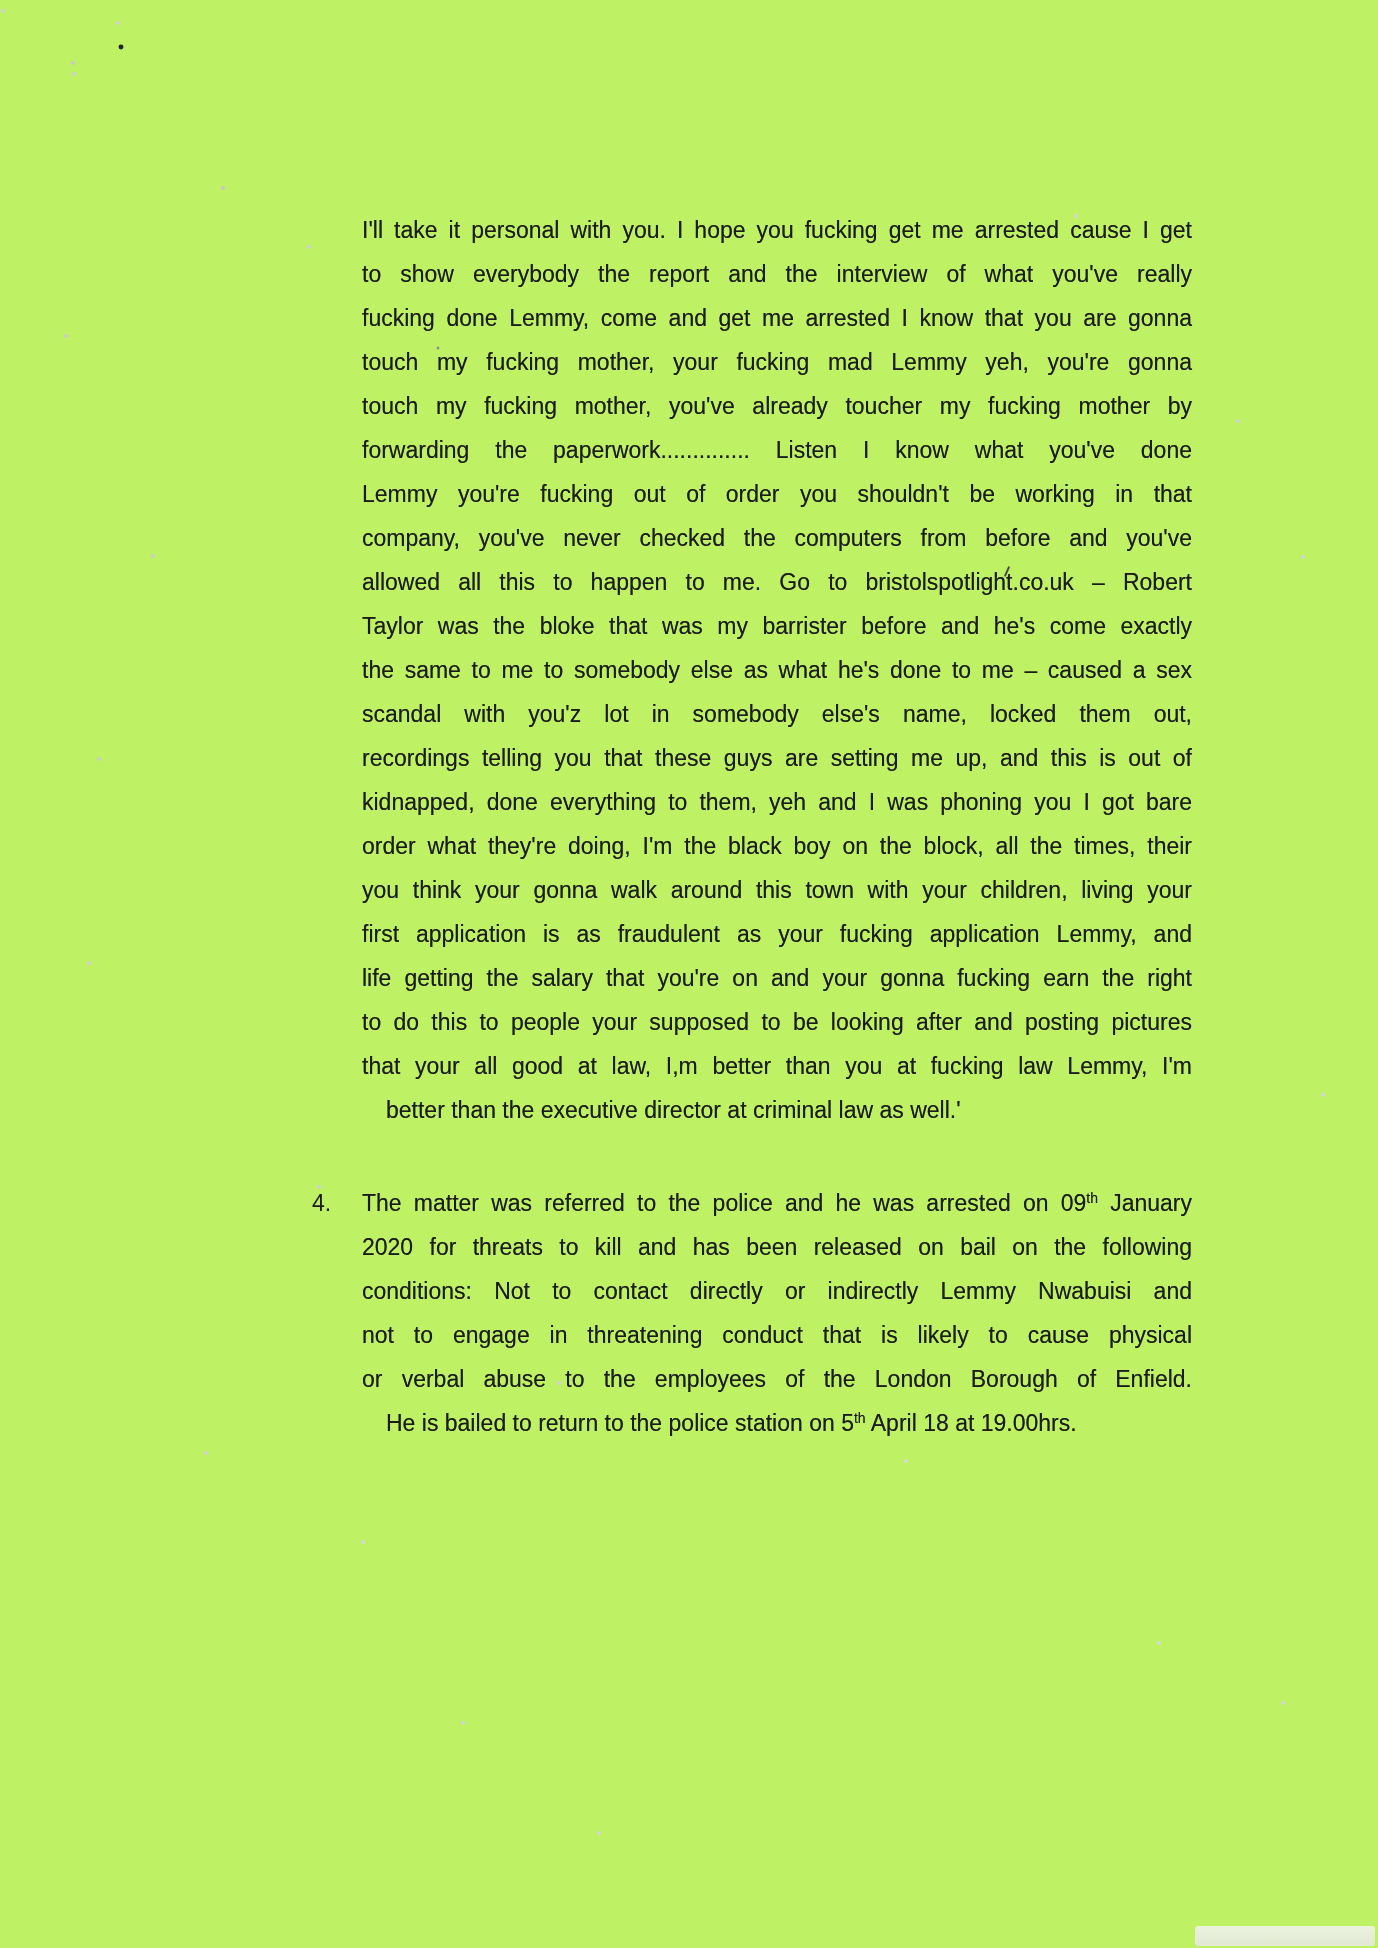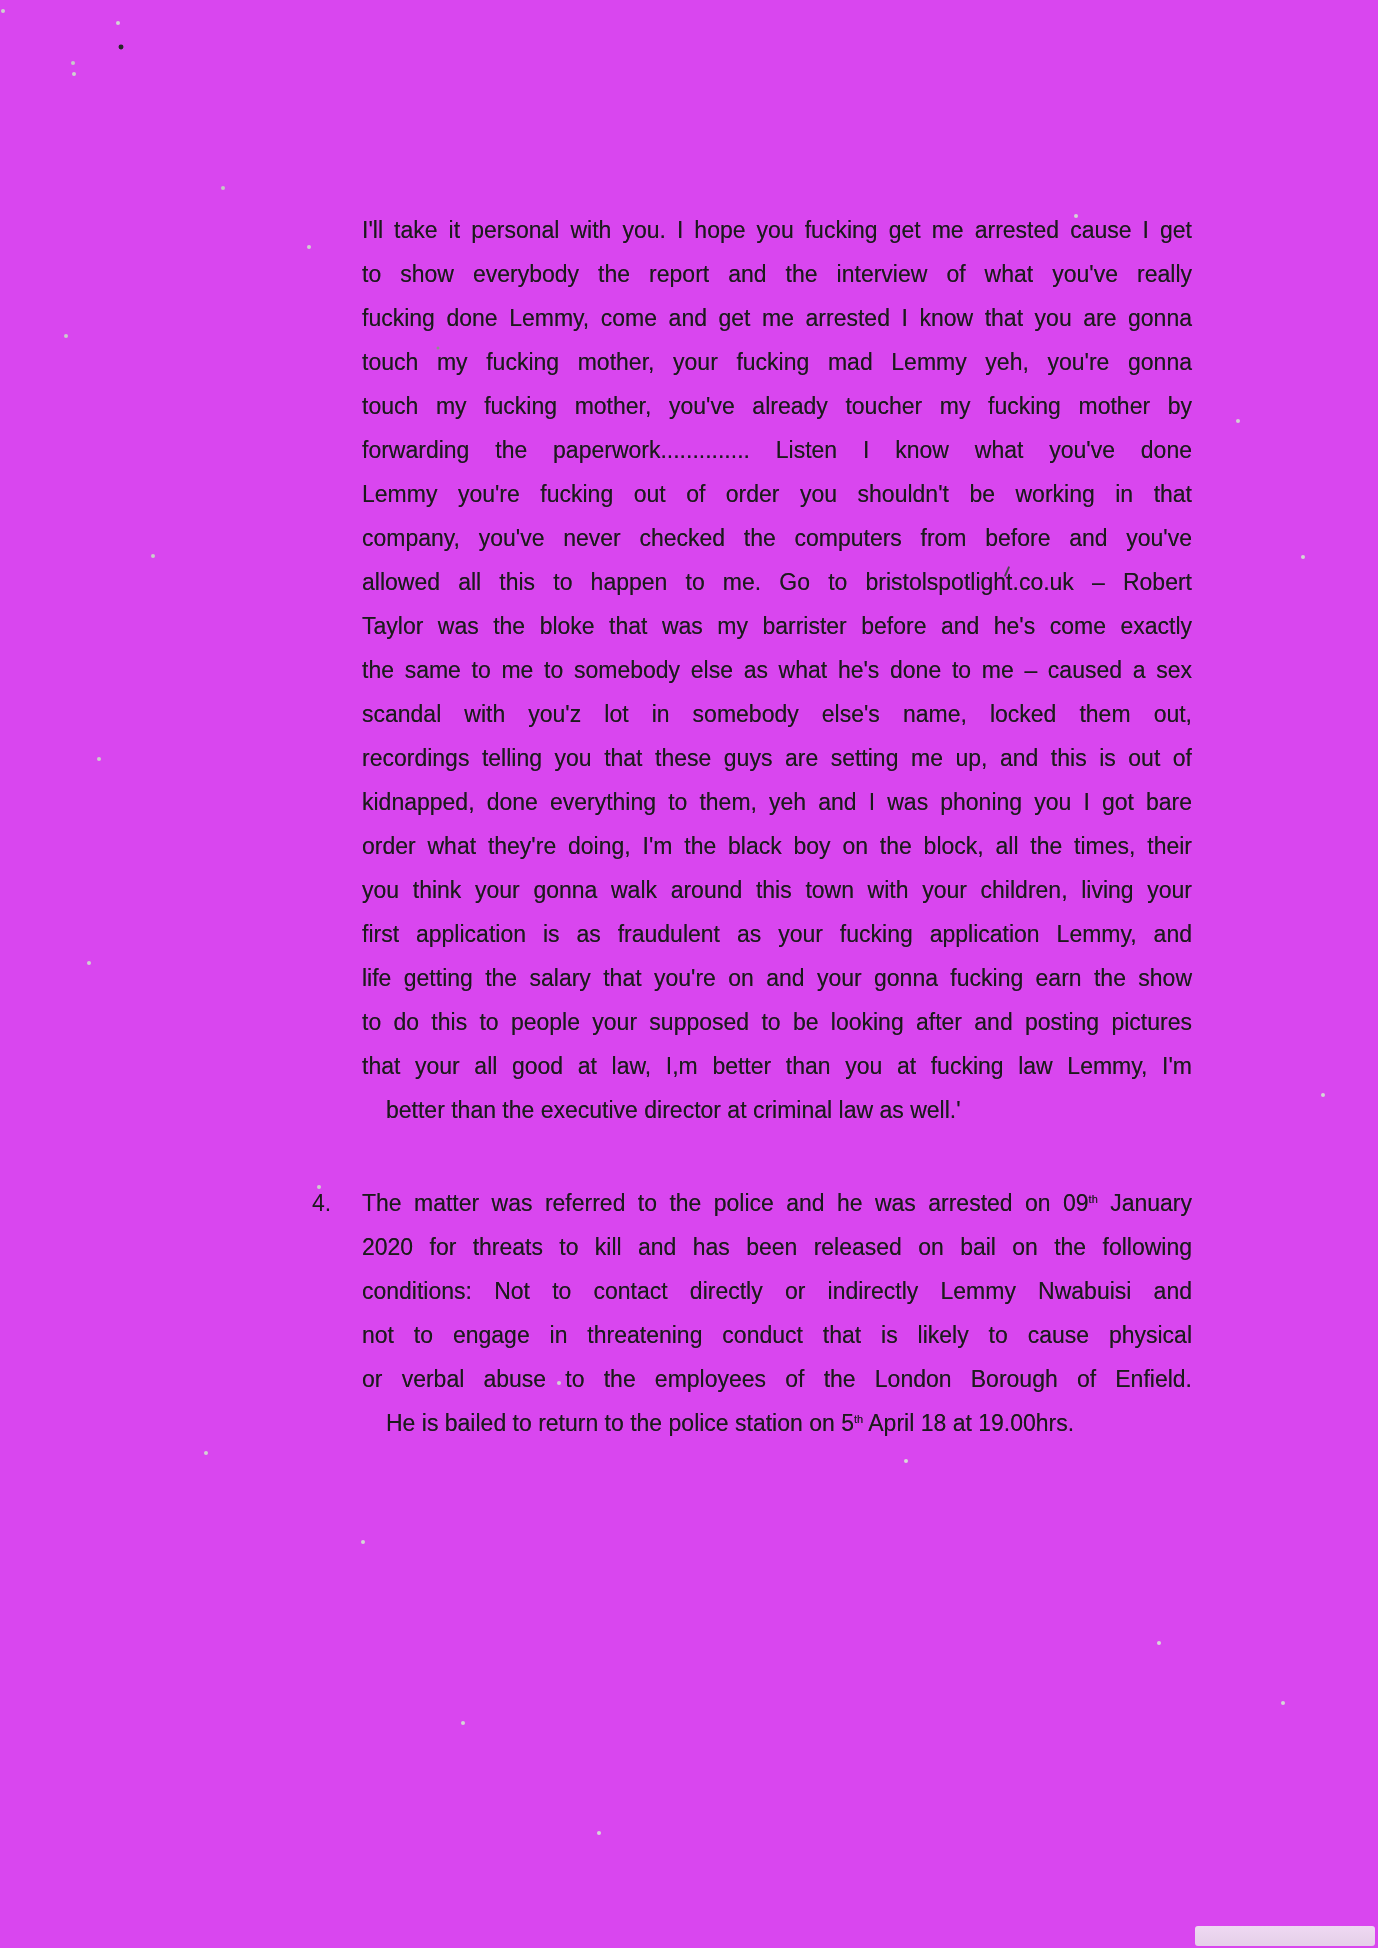--- a/index.html
+++ b/index.html
@@ -1,20 +1,20 @@
 <!DOCTYPE html>
 <html><head>
 <meta charset="utf-8">
 <style>
   html, body { margin: 0; padding: 0; background: #ffffff; }
   .page {
     position: relative;
     width: 1378px;
     height: 1948px;
-    background: #d946ef;
+    background: #bef264;
     overflow: hidden;
     font-family: "Liberation Sans", "DejaVu Sans", sans-serif;
     color: #1b1b1b;
   }
   
   .quote-block {
     position: absolute;
     left: 362px;
     top: 208px;
     width: 830px;
@@ -38,21 +38,21 @@
     line-height: 44px;
     white-space: nowrap;
     text-align: justify;
     text-align-last: justify;
     text-justify: inter-word;
     text-shadow: 0 0 0.6px rgba(20,20,20,0.55);
   }
   .tline-last { text-align-last: left; margin-left: 24px; }
   .seg-bold { font-weight: normal; }
   .tline sup {
-    font-size: 11px;
+    font-size: 14px;
     vertical-align: baseline;
     position: relative;
     top: -8px;
     line-height: 0;
   }
   
   .noise-dots {
     position: absolute;
     top: 0; left: 0;
     width: 2px; height: 2px;
@@ -126,21 +126,21 @@
       <div class="tline"><span>company, you've never checked the computers from before and you've</span></div>
       <div class="tline"><span>allowed all this to happen to me. Go to bristolspotlight.co.uk – Robert</span></div>
       <div class="tline"><span>Taylor was the bloke that was my barrister before and he's come exactly</span></div>
       <div class="tline"><span>the same to me to somebody else as what he's done to me – caused a sex</span></div>
       <div class="tline"><span>scandal with you'z lot in somebody else's name, locked them out,</span></div>
       <div class="tline"><span>recordings telling you that these guys are setting me up, and this is out of</span></div>
       <div class="tline"><span>kidnapped, done everything to them, yeh and I was phoning you I got bare</span></div>
       <div class="tline"><span>order what they're doing, I'm the black boy on the block, all the times, their</span></div>
       <div class="tline"><span>you think your gonna walk around this town with your children, living your</span></div>
       <div class="tline"><span>first application is as fraudulent as your fucking application Lemmy, and</span></div>
-      <div class="tline"><span>life getting the salary that you're on and your gonna fucking earn the show</span></div>
+      <div class="tline"><span>life getting the salary that you're on and your gonna fucking earn the right</span></div>
       <div class="tline"><span>to do this to people your supposed to be looking after and posting pictures</span></div>
       <div class="tline"><span>that your all good at law, I,m better than you at fucking law Lemmy, I'm</span></div>
       <div class="tline tline-last"><span>better than the executive director at criminal law as well.'</span></div>
     </div>
 
   <div class="para-item">
     <span class="item-number">4.</span>
     <div class="item-lines">
         <div class="tline"><span>The matter was referred to the police and he was arrested on 09</span><sup>th</sup><span> January</span></div>
         <div class="tline"><span>2020 for threats to kill and has been released on bail on the following</span></div>

